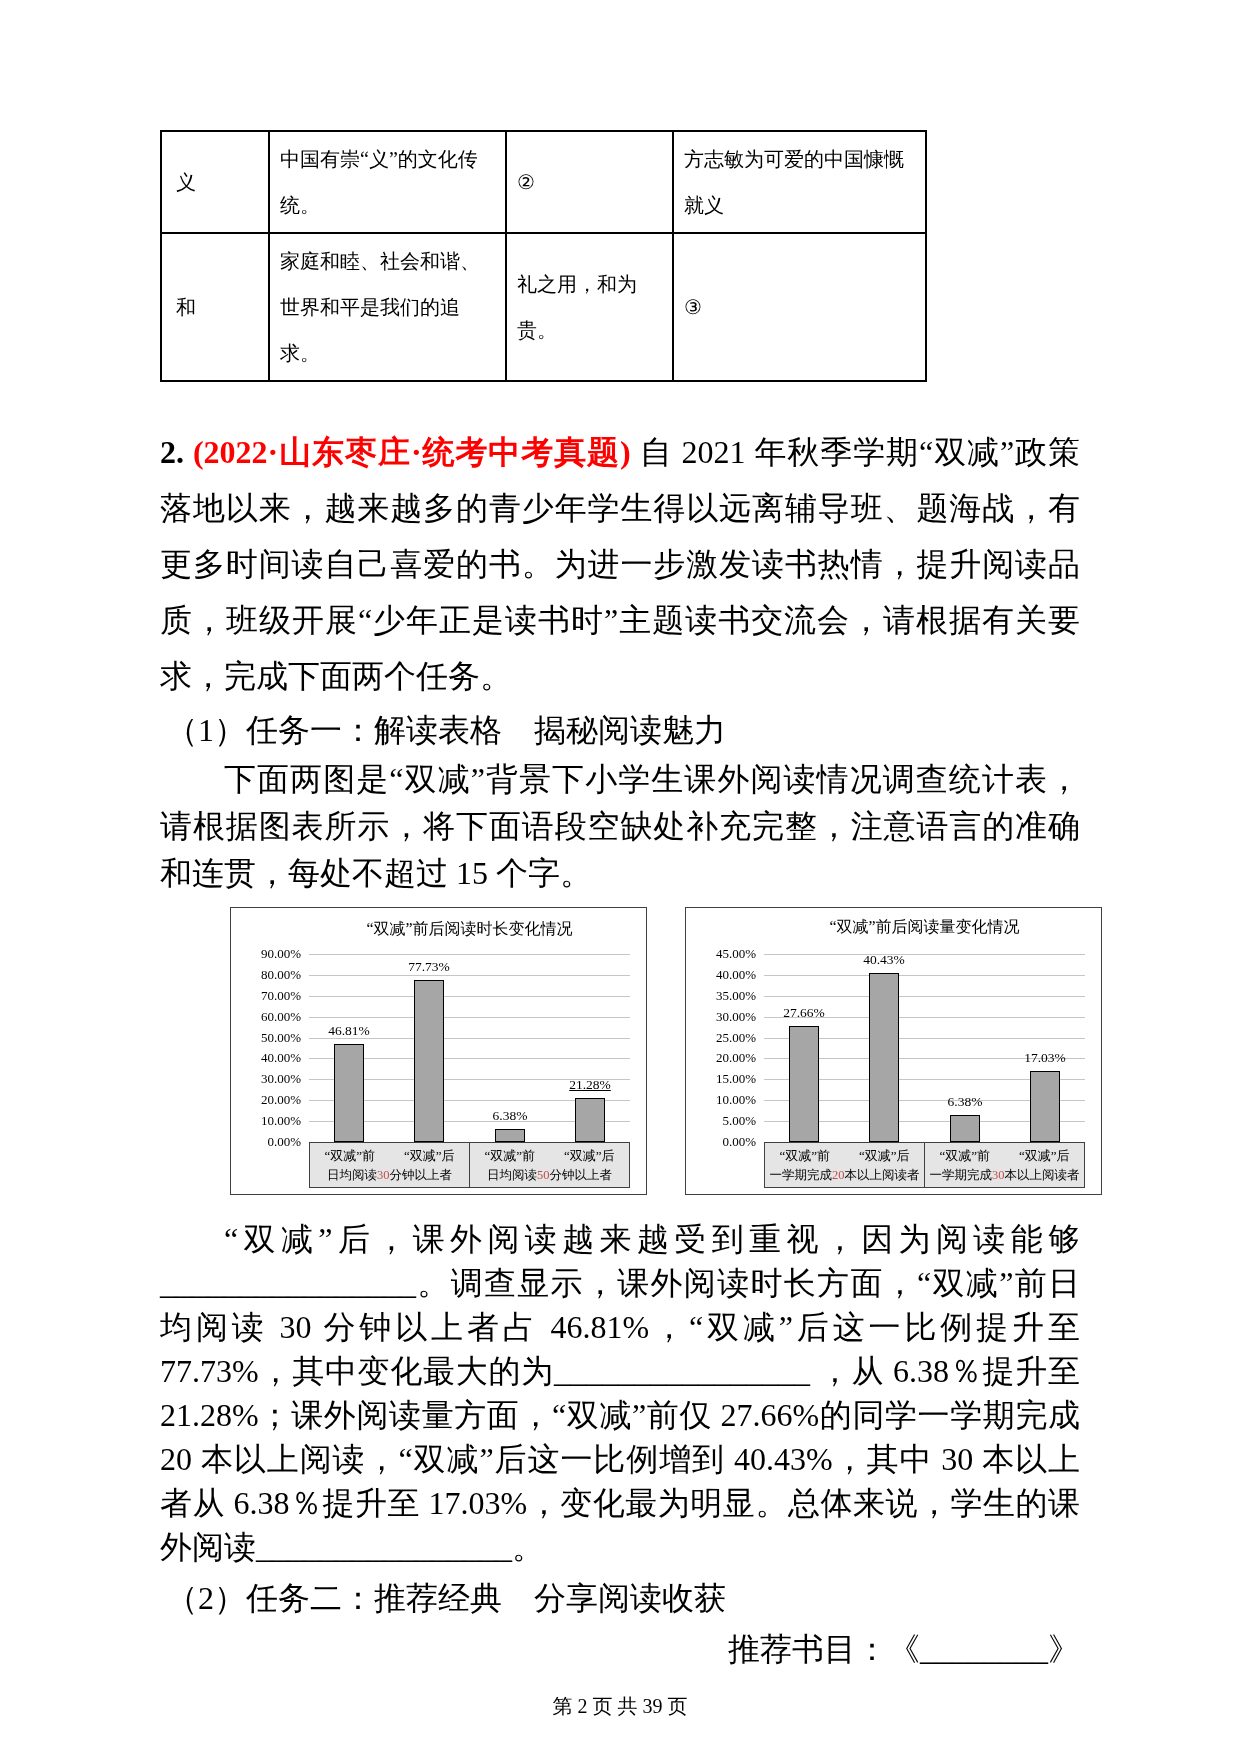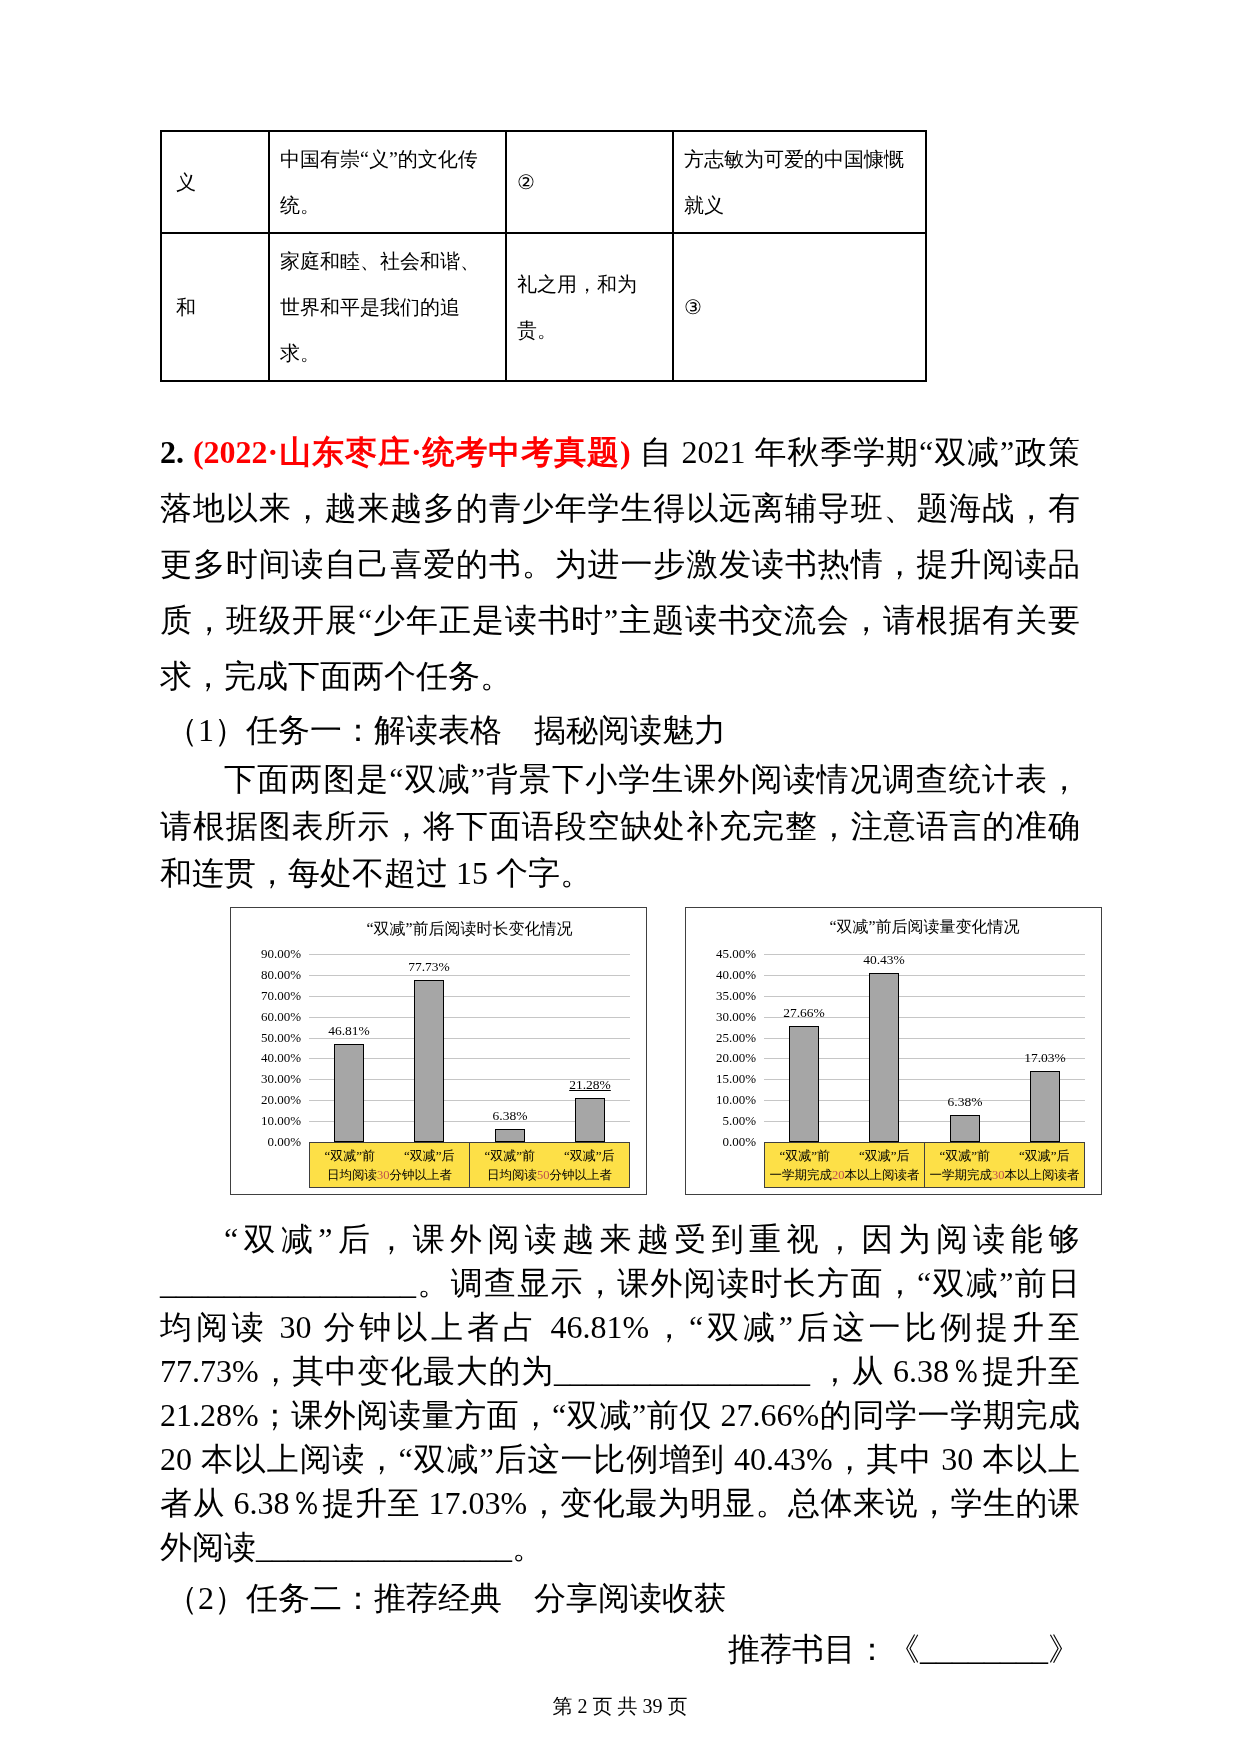--- a/index.html
+++ b/index.html
@@ -33,21 +33,21 @@
   
   .charts-row{display:flex;gap:38px;margin:10px 0 22px 70px;}
   .charts-row > .chart{flex:0 0 auto;}
   .chart{position:relative;border:1px solid #404040;background:#fff;
          font-family:"Liberation Serif","DejaVu Serif",serif;}
   .c-title{position:absolute;text-align:center;font-size:16px;line-height:20px;}
   .c-grid{position:absolute;height:1px;}
   .c-tick{position:absolute;text-align:right;font-size:13px;line-height:18px;}
   .c-bar{position:absolute;box-sizing:border-box;border:1px solid #000;}
   .c-dlabel{position:absolute;text-align:center;font-size:13.5px;line-height:18px;}
-  .c-gbox{position:absolute;border:1px solid #404040;box-sizing:border-box;background:#fde047;}
+  .c-gbox{position:absolute;border:1px solid #404040;box-sizing:border-box;background:#e5e5e5;}
   .c-cats{display:flex;font-size:13px;line-height:21px;margin-top:2px;}
   .c-cats span{flex:1;text-align:center;}
   .c-glabel{text-align:center;font-size:12.5px;line-height:19px;white-space:nowrap;}
 </style>
 </head>
 <body>
 
 <div class="page">
 
   <table class="terms-table">

